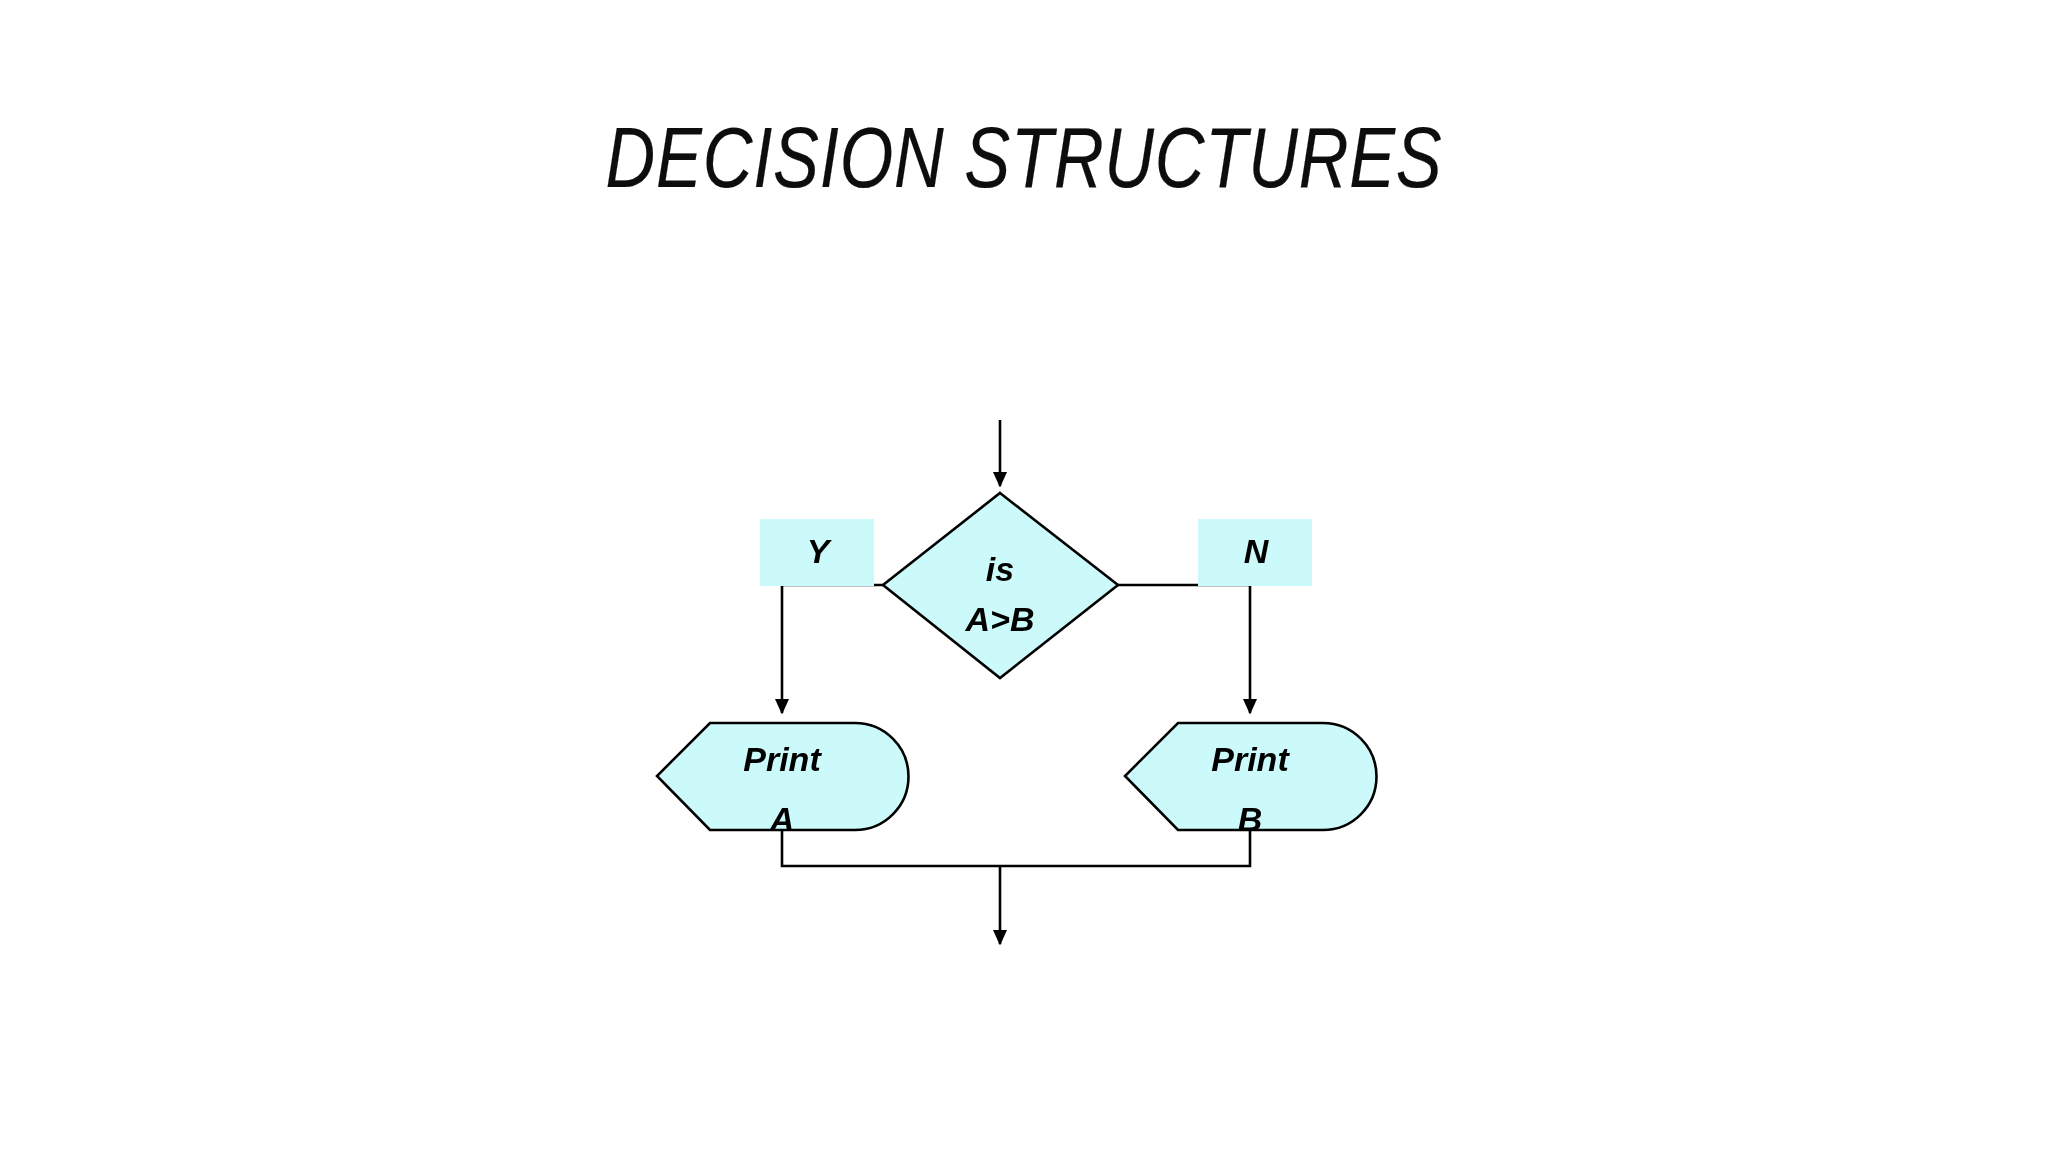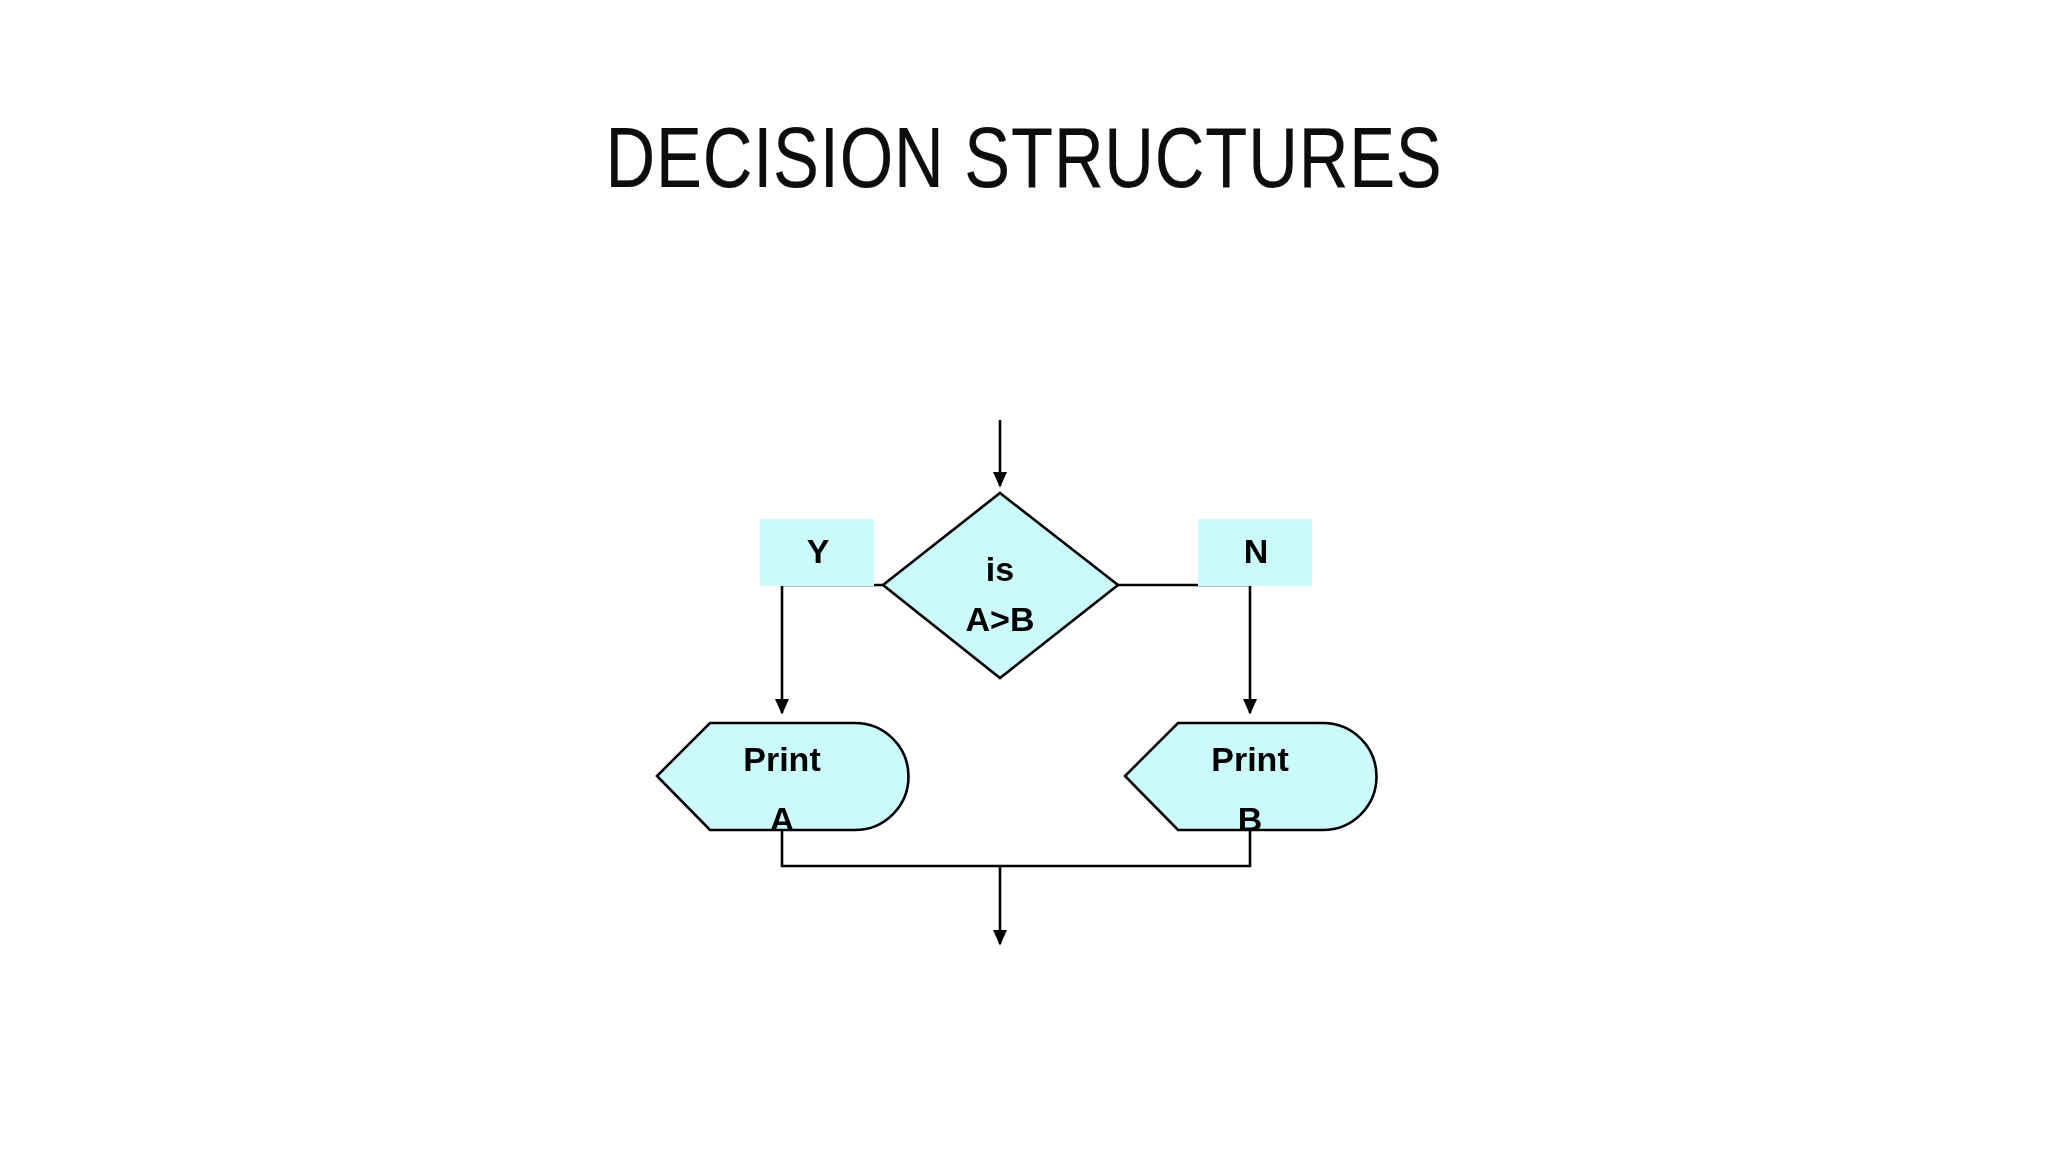--- a/index.html
+++ b/index.html
@@ -14,20 +14,21 @@
     overflow: hidden;
     font-family: "Liberation Sans", sans-serif;
     position: relative;
   }
   #slide {
     position: absolute;
     left: 0; top: 0;
     width: 1746px;
     height: 1152px;
     background: #ffffff;
+    font-style: italic;
   }
   #slide-title {
     position: absolute;
     left: 0;
     top: 112px;
     width: 2048px;
     text-align: center;
     font-family: "Liberation Sans", sans-serif;
     font-weight: 300;
     font-size: 86px;

